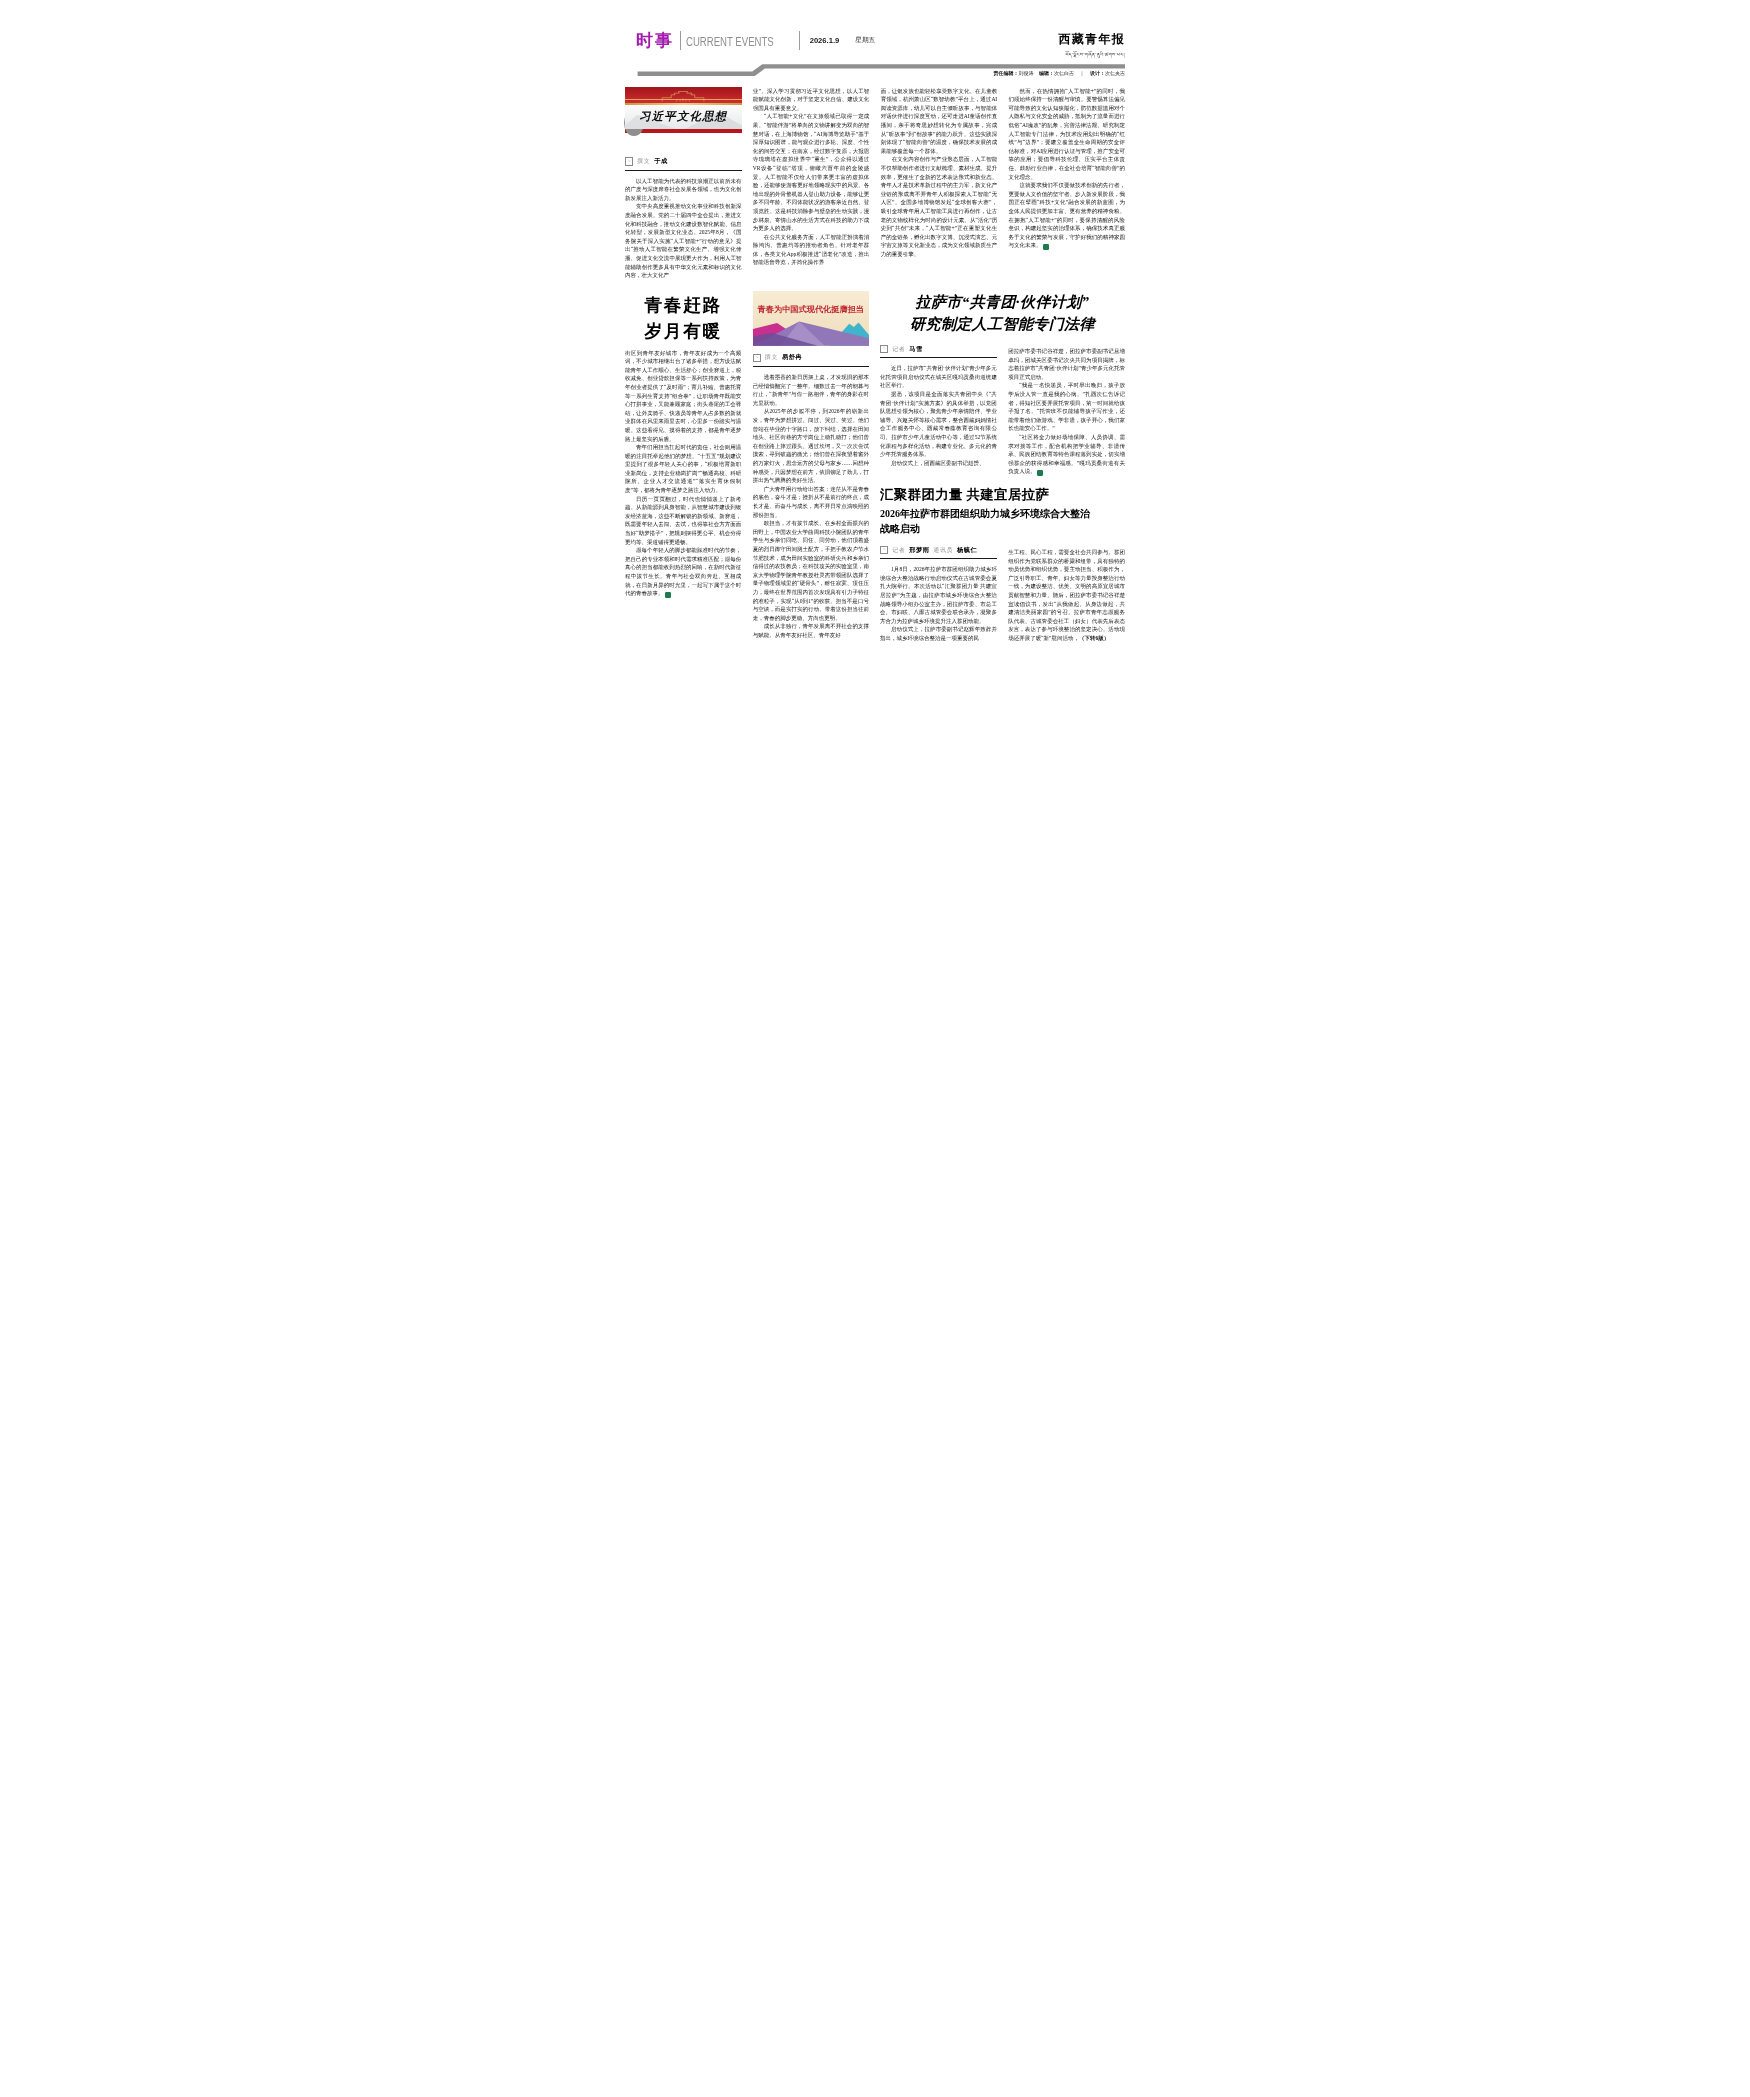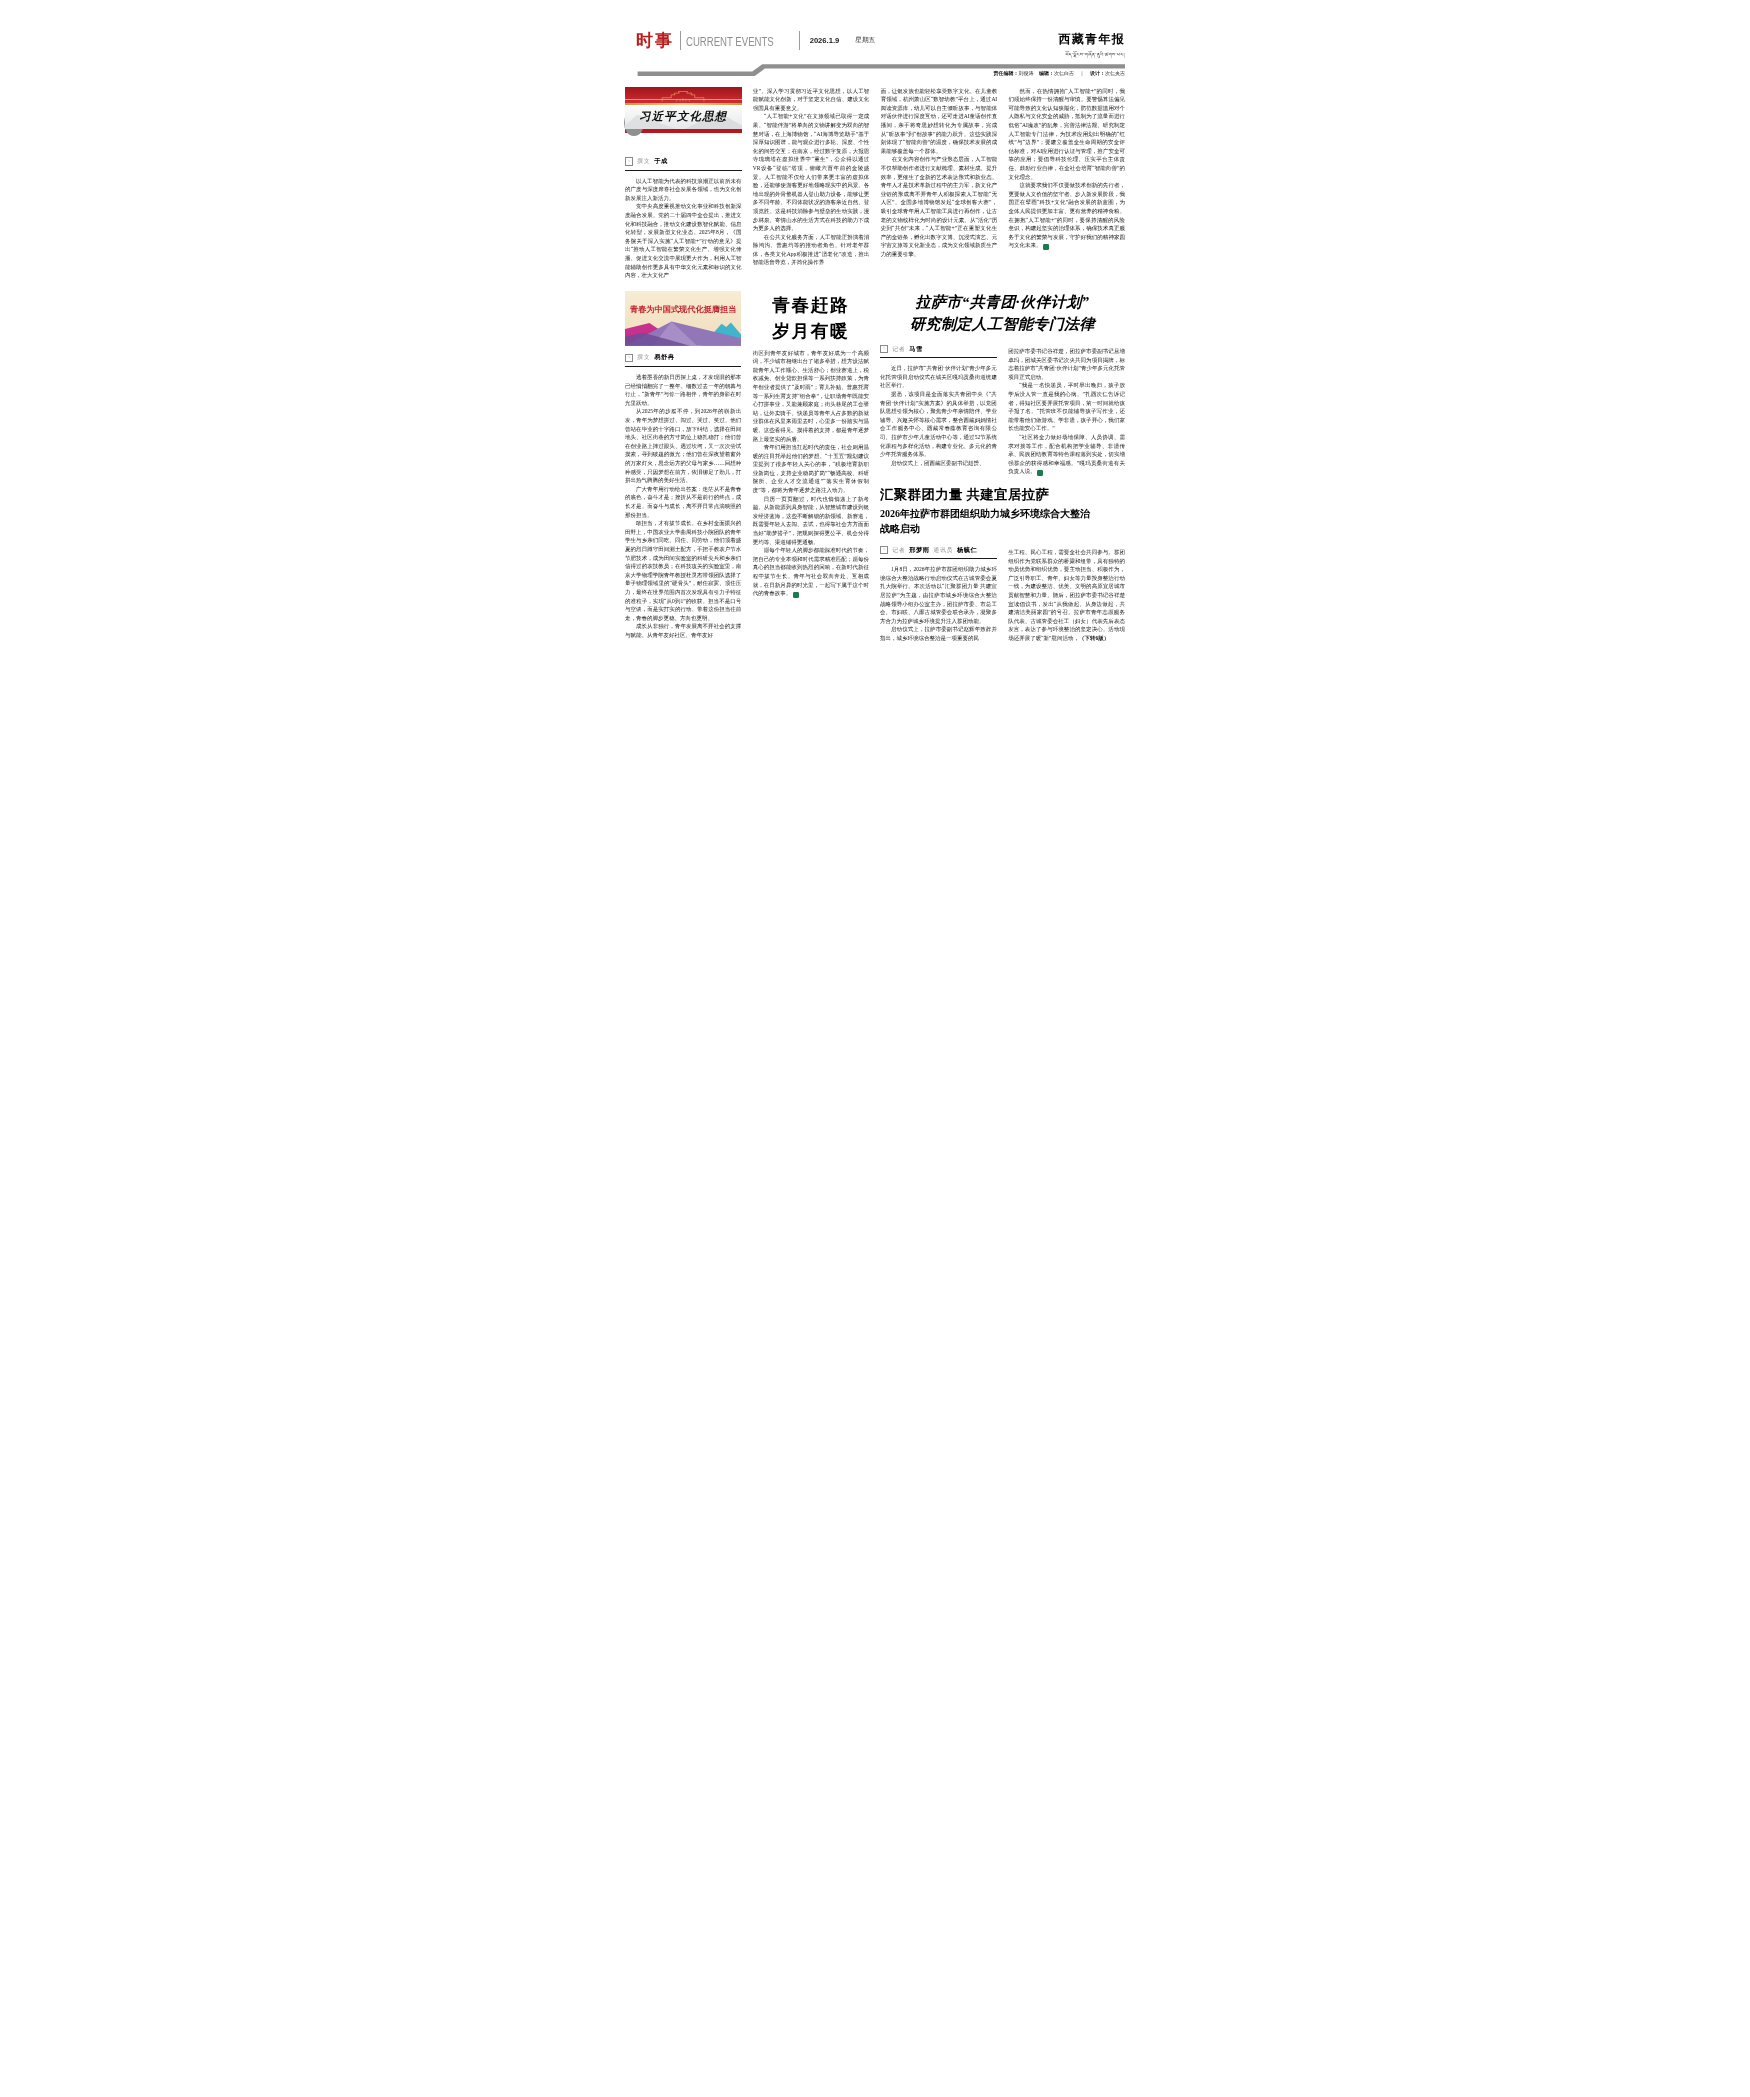--- a/index.html
+++ b/index.html
@@ -3,21 +3,21 @@
 <meta charset="utf-8">
 <style>
   html,body { margin:0; padding:0; background:#ffffff; }
   .page { width:584px; min-height:787px; margin:0 auto; background:#fff;
           padding:0 42px 12.6px; box-sizing:border-box;
           font-family:"Liberation Serif","DejaVu Serif",serif; color:#141414; }
 
   
   .masthead { display:flex; justify-content:space-between; align-items:flex-start; padding-top:31px; }
   .mast-left { display:flex; align-items:center; margin-left:11px; }
-  .section-cn { font:bold 17px/1 "Liberation Sans","DejaVu Sans",sans-serif; color:#b91c1c; letter-spacing:2.1px; }
+  .section-cn { font:bold 17px/1 "Liberation Sans","DejaVu Sans",sans-serif; color:#a21caf; letter-spacing:2.1px; }
   .mast-vline { width:0.4px; height:19.3px; background:#9c9c9c; margin:0 5.9px; }
   .section-en { font:11.7px/1 "Liberation Sans","DejaVu Sans",sans-serif; color:#8f8f8f; letter-spacing:0; transform:scale(.82,1.15); transform-origin:left center; }
   .date-block { margin-left:4.2px; display:flex; align-items:center; gap:16px; }
   .date-num { font:bold 7.6px/1 "Liberation Sans","DejaVu Sans",sans-serif; color:#1a1a1a; }
   .weekday { font:6.7px/1 "Liberation Sans","DejaVu Sans",sans-serif; color:#1a1a1a; }
   .mast-right { text-align:right; }
   .paper-name { font-weight:900; font-size:12px; letter-spacing:1.3px; color:#000; }
   .tibetan { font-size:4.6px; color:#1a1a1a; margin-top:1.3px; letter-spacing:0.4px; }
 
   .band-wrap { position:relative; height:23.5px; margin-top:0.8px; }
@@ -174,50 +174,50 @@
     <div class="col">
       <p class="para ind">然而，在热情拥抱“人工智能+”的同时，我们须始终保持一份清醒与审慎。要警惕算法偏见可能导致的文化认知狭隘化，防范数据滥用对个人隐私与文化安全的威胁，抵制为了流量而进行低俗“AI魔改”的乱象，完善法律法规、研究制定人工智能专门法律，为技术应用划出明确的“红线”与“边界”；要建立覆盖全生命周期的安全评估标准，对AI应用进行认证与管理，推广安全可靠的应用；要倡导科技伦理、压实平台主体责任、鼓励行业自律，在全社会培育“智能向善”的文化理念。</p>
       <p class="para ind"><span>这就要求我们不仅要做技术创新的先行者，更要做人文价值的坚守者。步入新发展阶段，我国正在擘画“科技+文化”融合发展的新蓝图，为全体人民提供更加丰富、更有营养的精神食粮。在拥抱“人工智能+”的同时，要保持清醒的风险意识，构建起坚实的治理体系，确保技术真正服务于文化的繁荣与发展，守护好我们的精神家园与文化未来。</span><span class="endmark">青</span></p>
     </div>
   </section>
 
   <section class="bottom">
 
     <div class="bottom-left">
       <div class="col">
+        <div class="youth-head">
+          <div>青春赶路</div>
+          <div>岁月有暖</div>
+        </div>
+        <p class="para">街区到青年友好城市，青年友好成为一个高频词，不少城市相继出台了诸多举措，想方设法赋能青年人工作顺心、生活舒心；创业赛道上，税收减免、创业贷款担保等一系列扶持政策，为青年创业者提供了“及时雨”；育儿补贴、普惠托育等一系列生育支持“组合拳”，让职场青年既能安心打拼事业，又能兼顾家庭；街头巷尾的工会驿站，让外卖骑手、快递员等青年人占多数的新就业群体在风里来雨里去时，心里多一份踏实与温暖。这些看得见、摸得着的支持，都是青年逐梦路上最坚实的后盾。</p>
+        <p class="para ind">青年们用担当扛起时代的责任，社会则用温暖的注目托举起他们的梦想。“十五五”规划建议里提到了很多年轻人关心的事，“积极培育新职业新岗位，支持企业稳岗扩岗”“畅通高校、科研院所、企业人才交流通道”“落实生育休假制度”等，都将为青年逐梦之路注入动力。</p>
+        <p class="para ind">日历一页页翻过，时代也悄悄递上了新考题。从新能源到具身智能，从智慧城市建设到银发经济蓝海，这些不断解锁的新领域、新赛道，既需要年轻人去闯、去试，也得靠社会方方面面当好“助梦搭子”，把规则摆得更公平、机会分得更均等、渠道铺得更通畅。</p>
+        <p class="para ind"><span>愿每个年轻人的脚步都能踩准时代的节奏，把自己的专业本领和时代需求精准匹配；愿每份真心的担当都能收到热烈的回响，在新时代新征程中拔节生长。青年与社会双向奔赴、互相成就，在日新月异的时光里，一起写下属于这个时代的青春故事。</span><span class="endmark">青</span></p>
+      </div>
+      <div class="col">
         <div class="banner-youth">
           <div class="mt mt1"></div>
           <div class="mt mt2"></div>
           <div class="mt mt3"></div>
           <div class="mt mt5"></div>
           <div class="mt mt4"></div>
           <div class="by-title">青春为中国式现代化挺膺担当</div>
         </div>
         <div class="byline">
           <span class="byline-icon">↘</span>
           <span class="lab">撰文</span>
           <span class="name">易舒冉</span>
         </div>
         <div class="paras">
           <p class="para ind">透着墨香的新日历摆上桌，才发现旧的那本已经悄悄翻完了一整年。细数过去一年的朝暮与行止，“新青年”与你一路相伴，青年的身影在时光里跃动。</p>
           <p class="para ind">从2025年的步履不停，到2026年的崭新出发，青年为梦想拼过、闯过、哭过、笑过。他们曾站在毕业的十字路口，放下纠结，选择在田间地头、社区街巷的方寸岗位上稳扎稳打；他们曾在创业路上摔过跟头、遇过坎坷，又一次次尝试摸索，寻到破题的微光；他们曾在深夜望着窗外的万家灯火，思念远方的父母与家乡……回想种种感受，只因梦想在前方，依旧铆足了劲儿，打拼出热气腾腾的美好生活。</p>
           <p class="para ind">广大青年用行动给出答案：迷茫从不是青春的底色，奋斗才是；挫折从不是前行的终点，成长才是。而奋斗与成长，离不开日常点滴映照的那份担当。</p>
           <p class="para ind">敢担当，才有拔节成长。在乡村全面振兴的田野上，中国农业大学曲周科技小院团队的青年学生与乡亲们同吃、同住、同劳动，他们顶着盛夏的烈日蹲守田间测土配方，手把手教农户节水节肥技术，成为田间实验室的科研尖兵和乡亲们信得过的农技教员；在科技攻关的实验室里，南京大学物理学院青年教授杜灵杰带领团队选择了量子物理领域里的“硬骨头”，耐住寂寞、顶住压力，最终在世界范围内首次发现具有引力子特征的准粒子，实现“从0到1”的收获。担当不是口号与空谈，而是实打实的行动。带着这份担当往前走，青春的脚步更稳、方向也更明。</p>
           <p class="para ind">成长从非独行，青年发展离不开社会的支撑与赋能。从青年友好社区、青年友好</p>
         </div>
-      </div>
-      <div class="col">
-        <div class="youth-head">
-          <div>青春赶路</div>
-          <div>岁月有暖</div>
-        </div>
-        <p class="para">街区到青年友好城市，青年友好成为一个高频词，不少城市相继出台了诸多举措，想方设法赋能青年人工作顺心、生活舒心；创业赛道上，税收减免、创业贷款担保等一系列扶持政策，为青年创业者提供了“及时雨”；育儿补贴、普惠托育等一系列生育支持“组合拳”，让职场青年既能安心打拼事业，又能兼顾家庭；街头巷尾的工会驿站，让外卖骑手、快递员等青年人占多数的新就业群体在风里来雨里去时，心里多一份踏实与温暖。这些看得见、摸得着的支持，都是青年逐梦路上最坚实的后盾。</p>
-        <p class="para ind">青年们用担当扛起时代的责任，社会则用温暖的注目托举起他们的梦想。“十五五”规划建议里提到了很多年轻人关心的事，“积极培育新职业新岗位，支持企业稳岗扩岗”“畅通高校、科研院所、企业人才交流通道”“落实生育休假制度”等，都将为青年逐梦之路注入动力。</p>
-        <p class="para ind">日历一页页翻过，时代也悄悄递上了新考题。从新能源到具身智能，从智慧城市建设到银发经济蓝海，这些不断解锁的新领域、新赛道，既需要年轻人去闯、去试，也得靠社会方方面面当好“助梦搭子”，把规则摆得更公平、机会分得更均等、渠道铺得更通畅。</p>
-        <p class="para ind"><span>愿每个年轻人的脚步都能踩准时代的节奏，把自己的专业本领和时代需求精准匹配；愿每份真心的担当都能收到热烈的回响，在新时代新征程中拔节生长。青年与社会双向奔赴、互相成就，在日新月异的时光里，一起写下属于这个时代的青春故事。</span><span class="endmark">青</span></p>
       </div>
     </div>
 
     <div class="vrule"></div>
 
     <div class="bottom-right">
 
       <div>
         <div class="lhasa-head">
           <div>拉萨市“共青团·伙伴计划”</div>

